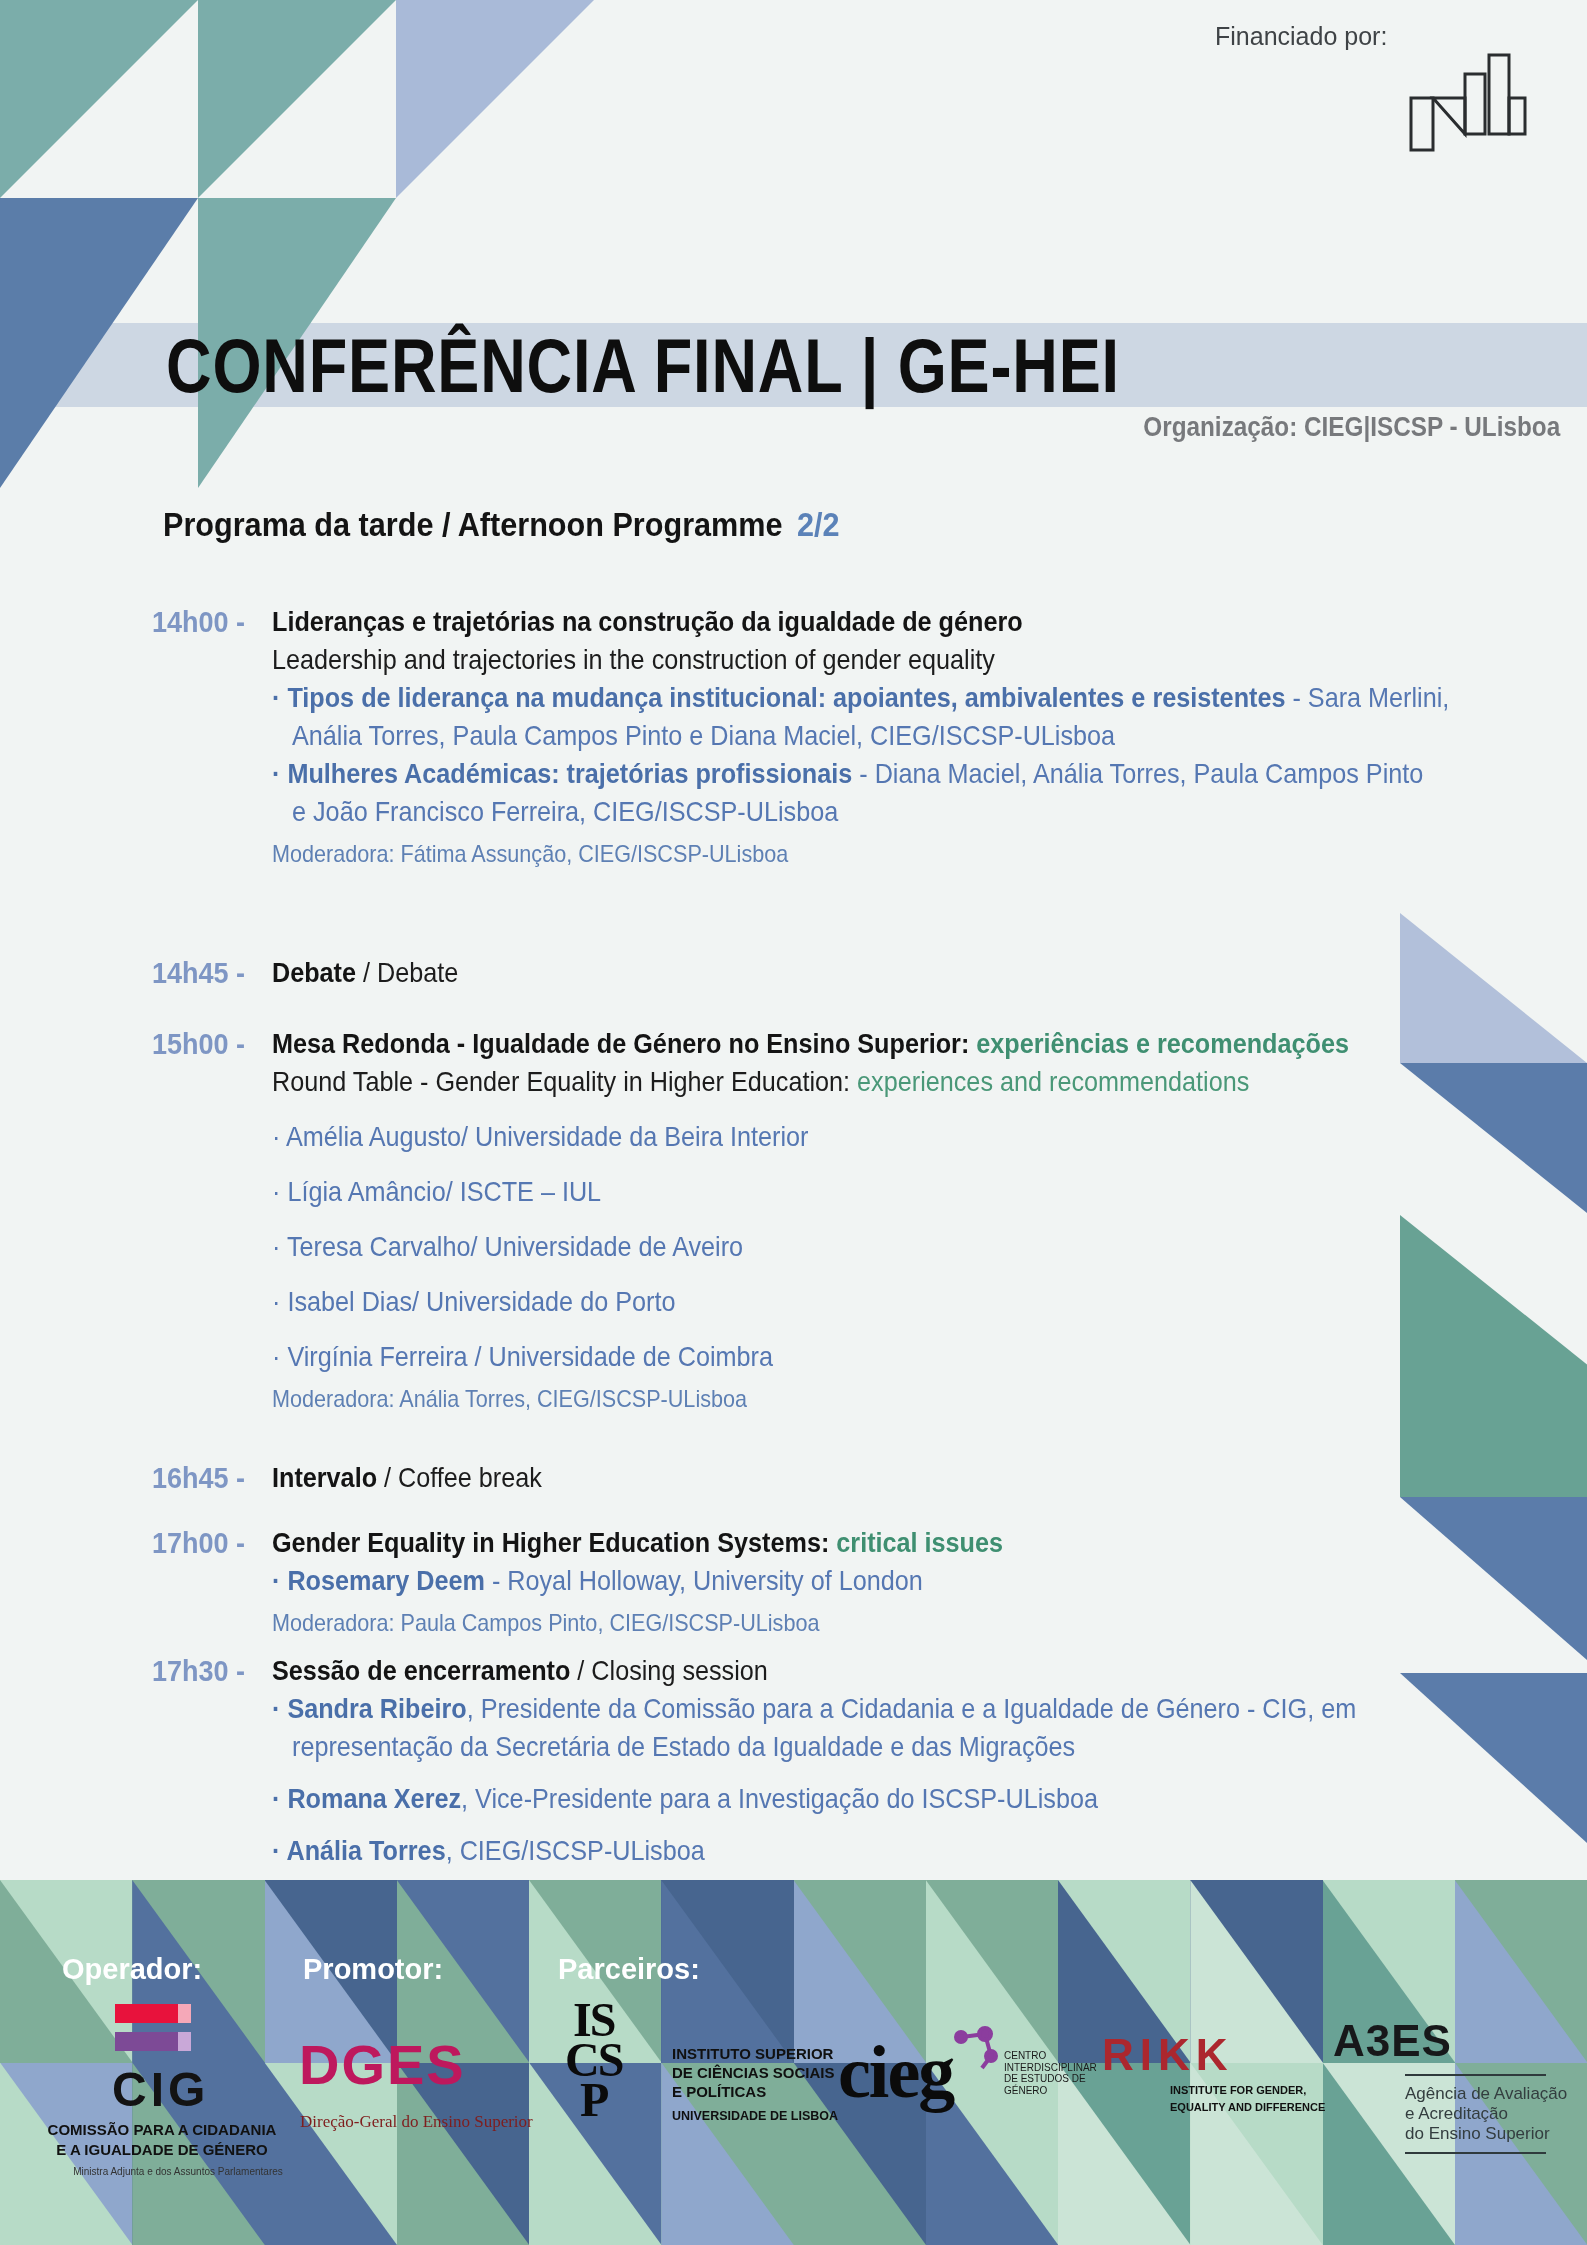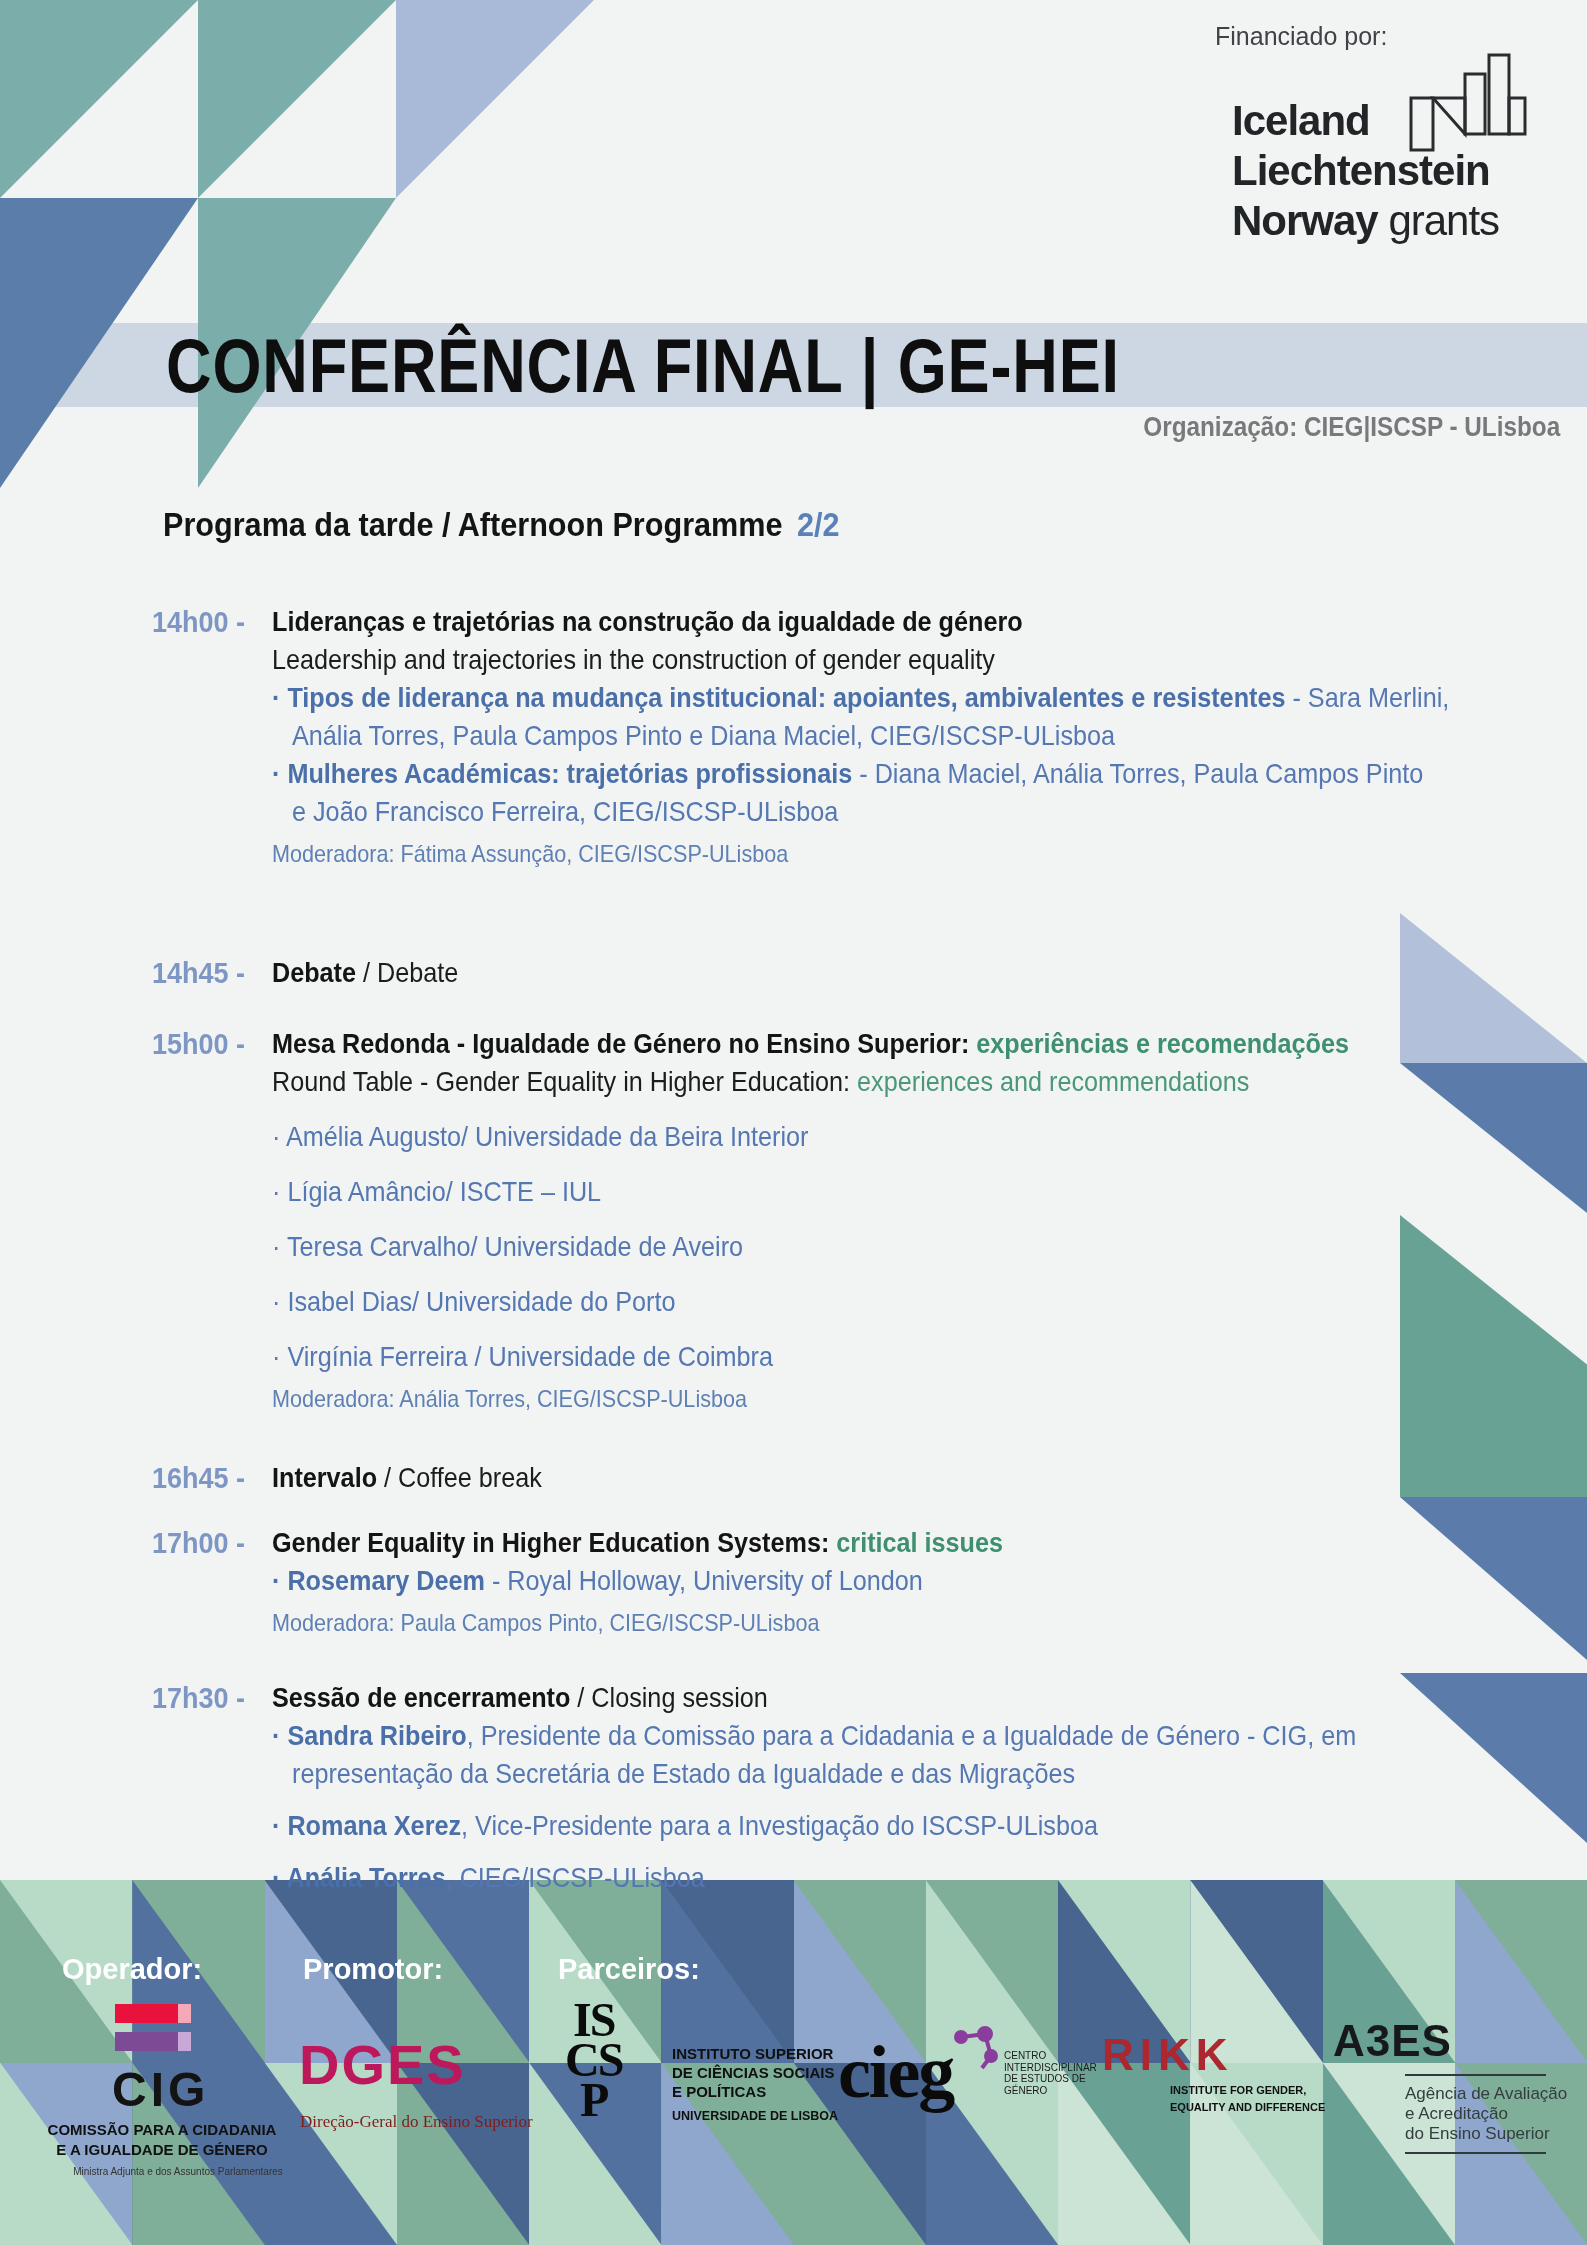--- a/index.html
+++ b/index.html
@@ -41,21 +41,21 @@
   .rblack{color:#1C1C1C}
   .bblue{font-weight:bold;color:#4A6FA9}
   .rblue{color:#5577B2}
   .green{font-weight:bold;color:#3F8F71}
   .rgreen{color:#4A9878}
   .mod{font-size:24px;line-height:30px;color:#5E80B4;margin-top:8px;}
   .cont{margin-left:20px;}
   .gap14{margin-top:14px;}
   .speakers{margin-top:8px;}
   .speaker{line-height:55px;color:#5577B2;}
-  .m85{margin-top:85px}.m33{margin-top:33px}.m45{margin-top:45px}.m27{margin-top:27px}.m31{margin-top:41px}
+  .m85{margin-top:85px}.m33{margin-top:33px}.m45{margin-top:45px}.m27{margin-top:27px}.m31{margin-top:14px}
 
   
   .footer{position:absolute;left:0;top:1880px;width:1587px;height:365px;z-index:1;overflow:hidden;}
   .mcell{position:absolute;width:133px;height:183px;}
   .mtri{position:absolute;left:0;top:0;right:0;bottom:0;clip-path:polygon(0 0,100% 100%,0 100%);}
   .flabel{position:absolute;z-index:4;font-size:29px;font-weight:bold;color:#FFFFFF;}
   .logo{position:absolute;z-index:4;}
   .cig-bar{position:absolute;height:19px;z-index:4;}
   .cig-acronym{font-size:48px;font-weight:bold;letter-spacing:4px;color:#131313;}
   .cig-cap{width:260px;text-align:center;font-size:15px;line-height:20px;font-weight:bold;color:#111;}
@@ -94,25 +94,20 @@
   <div class="funder-label">Financiado por:</div>
   <div class="eea-mark">
     <svg width="120" height="100" viewBox="0 0 120 100" fill="none" stroke="#2A2D2F" stroke-width="3">
       <rect x="3" y="46" width="22" height="52"></rect>
       <path d="M25 46 L57 82 L57 46 Z"></path>
       <rect x="57" y="22" width="20" height="60"></rect>
       <rect x="81" y="3" width="20" height="79"></rect>
       <rect x="101" y="46" width="16" height="36"></rect>
     </svg>
   </div>
-  <div class="eea">
-    <div>Iceland</div>
-    <div>Liechtenstein</div>
-    <div><span>Norway</span><span class="grants"> grants</span></div>
-  </div>
 
   <div class="title-band"></div>
   <div class="page-title">CONFERÊNCIA FINAL | GE-HEI</div>
   <div class="organizer">Organização: CIEG|ISCSP - ULisboa</div>
 
   <div class="prog-heading line">
     <span class="tblack">Programa da tarde / Afternoon Programme</span><span class="page-num">2/2</span>
   </div>
 
   <div class="schedule">

